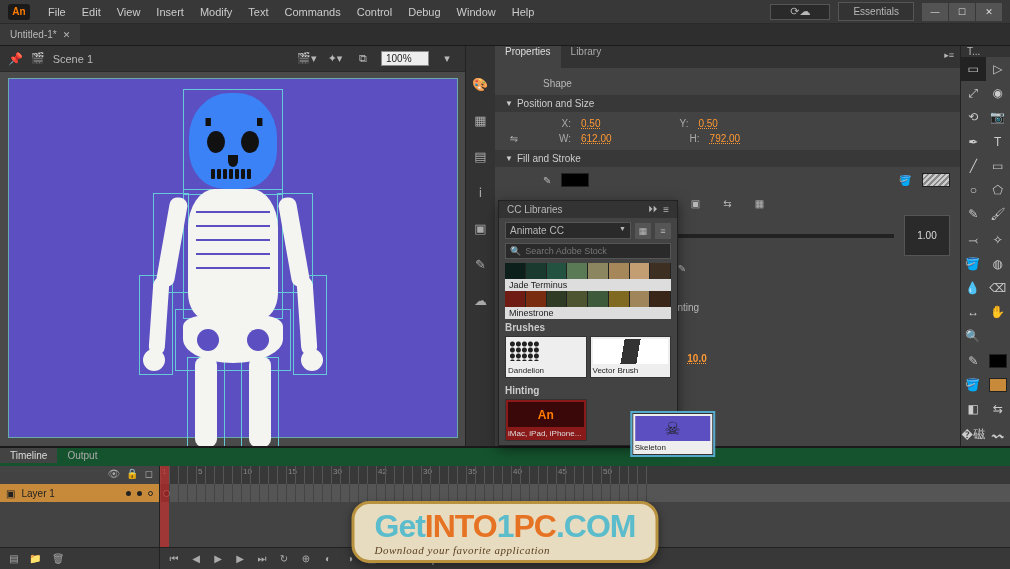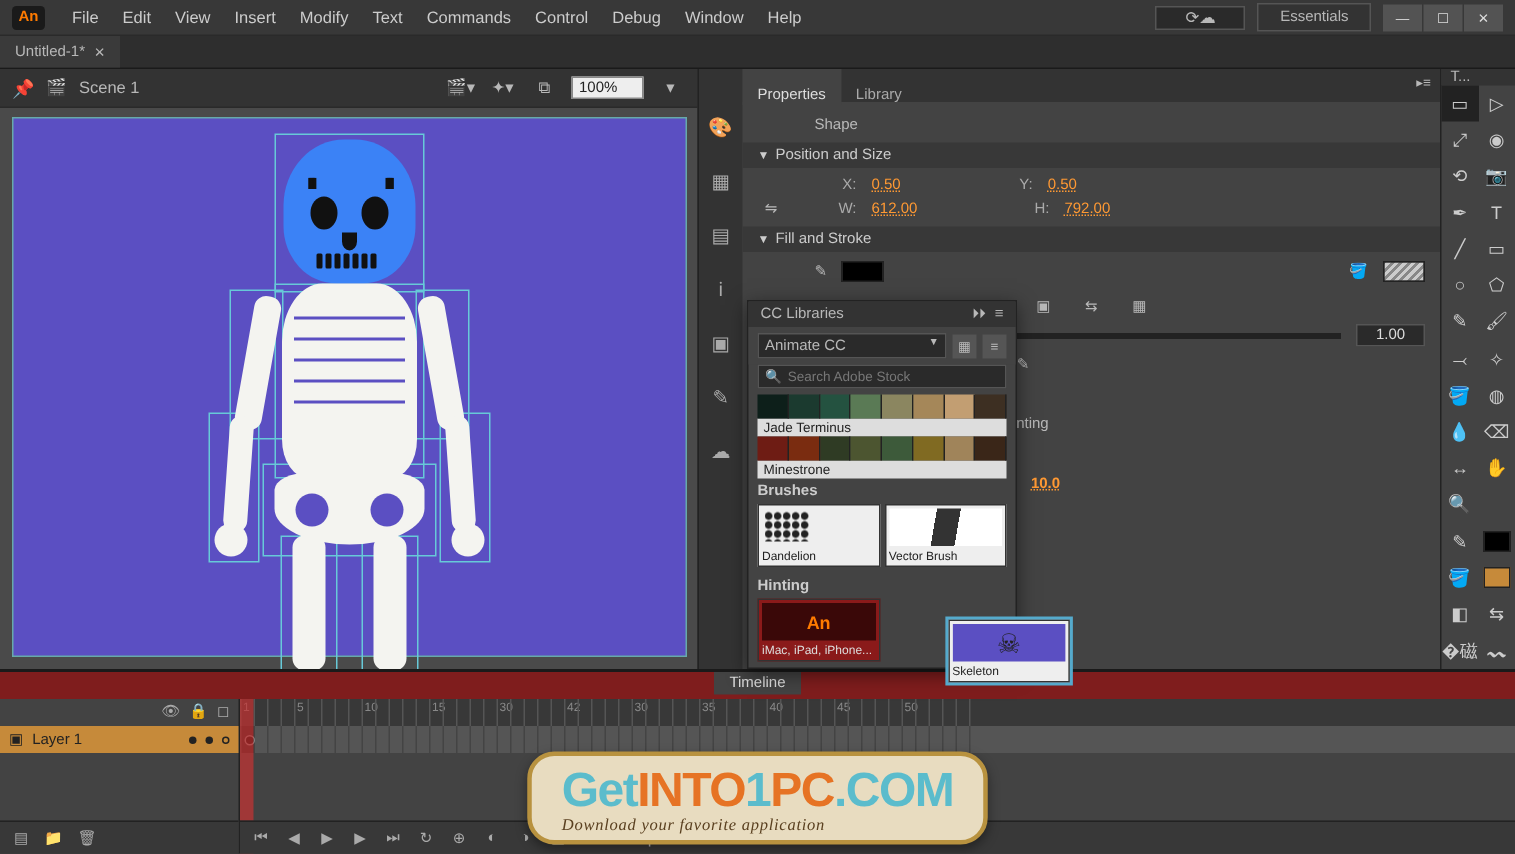--- a/index.html
+++ b/index.html
@@ -57,35 +57,35 @@
 .skel .pelvis { width: 100px; height: 48px; background: #f4f4f0; position: absolute; left: 80px; top: 222px; border-radius: 24% 24% 50% 50%; }
 .skel .pelvis::before, .skel .pelvis::after { content:""; position:absolute; width:22px; height:22px; background:#5b4fc2; border-radius:50%; top:14px; }
 .skel .pelvis::before{left:14px;} .skel .pelvis::after{right:14px;}
 .skel .leg.l { width: 22px; height: 90px; left: 92px; top: 264px; }
 .skel .leg.r { width: 22px; height: 90px; right: 92px; top: 264px; }
 .dock-well { width: 30px; background: #333; border-left: 1px solid #222; display: flex; flex-direction: column; align-items: center; padding-top: 28px; gap: 16px; }
 .dock-well .dock-icon { width: 20px; height: 20px; display: flex; align-items: center; justify-content: center; font-size: 13px; cursor: pointer; color: #aaa; }
 
 .prop-panel { flex: 1; background: #434343; display: flex; flex-direction: column; }
 .panel-tabs { display: flex; height: 22px; background: #333; align-items: stretch; }
-.panel-tab { padding: 12px 10px; font-size: 10px; cursor: pointer; color: #aaa; }
+.panel-tab { padding: 0 10px; font-size: 10px; cursor: pointer; color: #aaa; }
 .panel-tab.active { background: #434343; color: #ddd; }
 .panel-tabs .dropdown { margin-left: auto; padding: 4px 6px; font-size: 9px; cursor: pointer; }
 .panel-body { flex: 1; padding: 6px 10px; font-size: 10px; overflow-y: auto; }
 .panel-row { display: flex; align-items: center; gap: 10px; margin: 4px 0; }
 .panel-row .label { width: 38px; text-align: right; color: #aaa; }
 .panel-row .value { color: #ff9933; text-decoration: underline dotted; cursor: text; }
 .section-hdr { background: #383838; margin: 6px -10px; padding: 3px 10px; font-size: 10px; color: #ccc; display: flex; align-items: center; gap: 4px; }
 .section-hdr::before { content: "▼"; font-size: 8px; }
 .swatch { width: 28px; height: 14px; border: 1px solid #222; display: inline-block; }
 .swatch.black { background: #000; }
 .swatch.stripe { background: repeating-linear-gradient(-45deg,#ccc,#ccc 2px,#888 2px,#888 4px); }
 .slider { flex: 1; height: 4px; background: #222; position: relative; }
 .slider .thumb { position: absolute; left: 0; top: -3px; width: 8px; height: 10px; background: #888; }
-.num-box { background: #2a2a2a; border: 1px solid #555; color: #ddd; padding: 1px 4px; width: 46px; text-align: center; font-size: 10px; }
+.num-box { background: #2a2a2a; border: 1px solid #555; color: #ddd; padding: 14px 4px; width: 46px; text-align: center; font-size: 10px; }
 .num-box.orange { color: #ff9933; text-decoration: underline dotted; background: transparent; border: none; font-weight: bold; }
 .dropdown-box { background: #2a2a2a; border: 1px solid #555; padding: 1px 4px; font-size: 10px; display: flex; align-items: center; gap: 4px; width: 84px; }
 .dropdown-box::after { content: "▼"; font-size: 7px; margin-left: auto; }
 .width-bar { width: 100px; height: 12px; background: linear-gradient(#aef8a0,#6ac060); border: 1px solid #333; position:relative; }
 .width-bar::before,.width-bar::after{content:"";position:absolute;top:-2px;width:6px;height:16px;background:#666;}
 .width-bar::before{left:-3px;} .width-bar::after{right:-3px;}
 .small-icon-btn{width:18px;height:16px;display:inline-flex;align-items:center;justify-content:center;font-size:10px;cursor:pointer;border:1px solid transparent;}
 .checkbox{width:11px;height:11px;border:1px solid #666;background:#2a2a2a;display:inline-block;}
 
 
@@ -115,21 +115,21 @@
 .cclib .tile .preview { flex: 1; margin-bottom: 2px; }
 .cclib .tile.skel .preview { background: #5b4fc2; display: flex; align-items: center; justify-content: center; }
 .cclib .tile.skel.sel { outline: 2px solid #5ac; }
 .cclib .tile.an { background: #8a1a1a; color: #ddd; }
 .cclib .tile.an .preview{ background:#3a0808; display:flex;align-items:center;justify-content:center;color:#ff7b00;font-weight:bold;font-size:12px;}
 .cclib .tile.dand .preview::before{content:"";position:absolute;left:4px;top:4px;width:30px;height:20px;background:radial-gradient(circle at 40% 50%,#222 0 2px,transparent 3px) 0 0/6px 6px, #eee;}
 .cclib .tile.vec .preview{background:linear-gradient(100deg,#fff 0 40%,#333 40% 60%,#fff 60%);}
 
 
 .timeline { position: absolute; left: 0; right: 0; bottom: 0; height: 123px; background: #383838; border-top: 2px solid #1a1a1a; display: flex; flex-direction: column; }
-.tl-tabs { display: flex; height: 18px; background: #7f1d1d; align-items: center; flex-direction: column; }
+.tl-tabs { display: flex; height: 18px; background: #14532d; align-items: flex-start; }
 .tl-tab { padding: 2px 10px; font-size: 10px; cursor: pointer; color: #aaa; }
 .tl-tab.active { background: #434343; color: #ddd; }
 .tl-main { flex: 1; display: flex; }
 .tl-layers { width: 160px; background: #434343; border-right: 1px solid #222; display: flex; flex-direction: column; }
 .tl-layers .icons-row { height: 18px; display: flex; justify-content: flex-end; gap: 6px; padding: 2px 6px; font-size: 10px; color: #aaa; }
 .tl-layer { display: flex; align-items: center; gap: 6px; padding: 2px 6px; background: #c68a3a; color: #222; height: 18px; font-size: 10px; }
 .tl-layer .dots { display: flex; gap: 6px; margin-left: auto; }
 .tl-layer .dot { width: 5px; height: 5px; background: #222; border-radius: 50%; }
 .tl-track { flex: 1; background: #434343; position: relative; overflow: hidden; }
 .tl-ruler { height: 18px; background: #383838; display: flex; font-size: 8px; color: #888; position: relative; }

